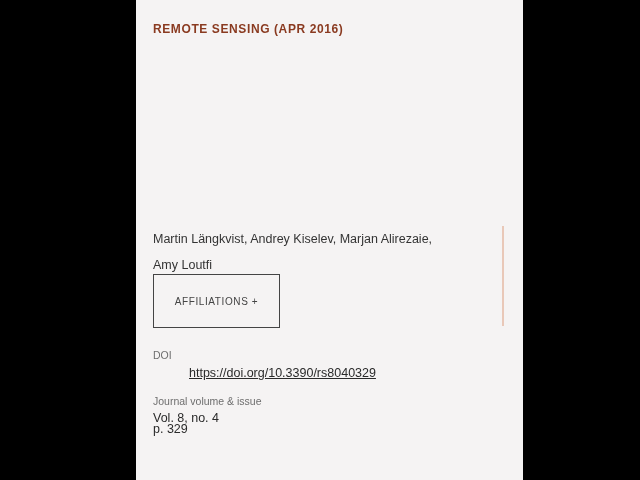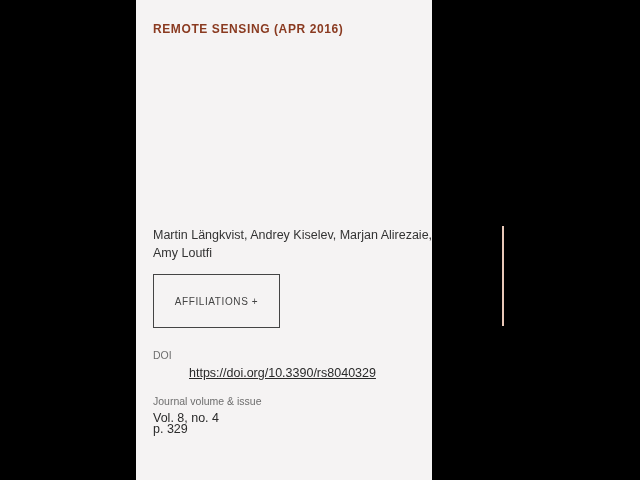--- a/index.html
+++ b/index.html
@@ -7,21 +7,21 @@
       padding: 0;
       width: 640px;
       height: 480px;
       background: #000000;
       overflow: hidden;
     }
     .panel {
       position: absolute;
       left: 136px;
       top: 0;
-      width: 296px;
+      width: 387px;
       height: 480px;
       background: #f5f3f3;
     }
     .accent-bar {
       position: absolute;
       left: 502px;
       top: 226px;
       width: 2px;
       height: 100px;
       background: #e9c8b8;
@@ -48,21 +48,21 @@
       line-height: 28.5px;
       color: #222222;
     }
     .authors {
       position: absolute;
       left: 17px;
       top: 226px;
       width: 300px;
       font-family: "Liberation Sans", sans-serif;
       font-size: 12.5px;
-      line-height: 18px;
+      line-height: 26px;
       color: #333333;
     }
     .affil-btn {
       position: absolute;
       left: 17px;
       top: 274px;
       width: 99px;
       height: 26px;
       border: 1px solid #444444;
       background: transparent;

